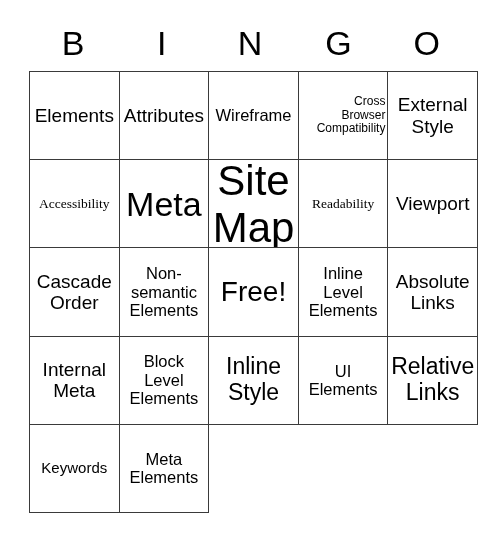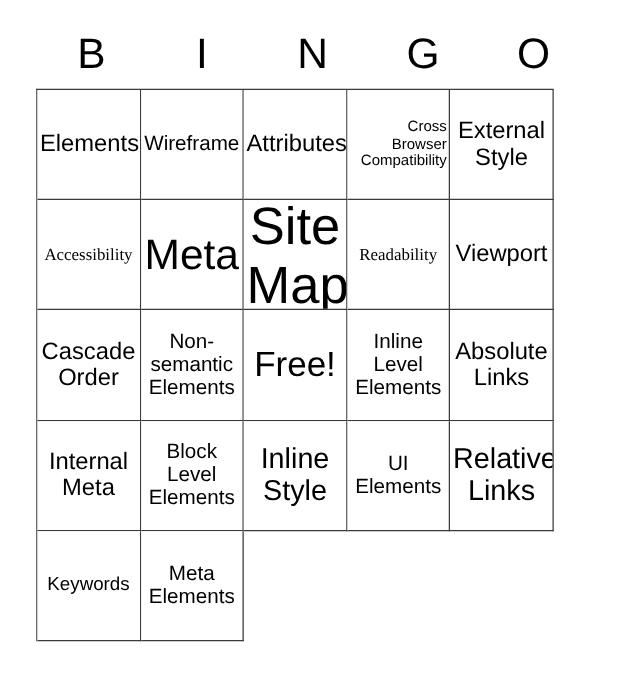--- a/index.html
+++ b/index.html
@@ -36,21 +36,21 @@
     font-size: 34px;
     line-height: 1;
     font-weight: 400;
     letter-spacing: 0px;
     color: #000000;
   }
   .grid {
     position: absolute;
     left: 29px;
     top: 71px;
-    width: 414px;
+    width: 449px;
     height: 442px;
     display: grid;
     grid-template-columns: repeat(5, 1fr);
     grid-template-rows: repeat(5, 1fr);
     border-top: 1px solid #3a3a3a;
     border-left: 1px solid #3a3a3a;
     box-sizing: border-box;
     background: #ffffff;
   }
   .cell {
@@ -94,24 +94,24 @@
       <div class="header-cell">N</div>
       <div class="header-cell">G</div>
       <div class="header-cell">O</div>
     </div>
 
   <div class="grid">
       <div class="cell">
         <span class="cell-text fs-xl">Elements</span>
       </div>
       <div class="cell">
-        <span class="cell-text fs-lg">Wireframe</span>
+        <span class="cell-text fs-xl">Attributes</span>
       </div>
       <div class="cell">
-        <span class="cell-text fs-xl">Attributes</span>
+        <span class="cell-text fs-lg">Wireframe</span>
       </div>
       <div class="cell">
         <span class="cell-text fs-xs">Cross
 Browser
 Compatibility</span>
       </div>
       <div class="cell">
         <span class="cell-text fs-xl">External
 Style</span>
       </div>

